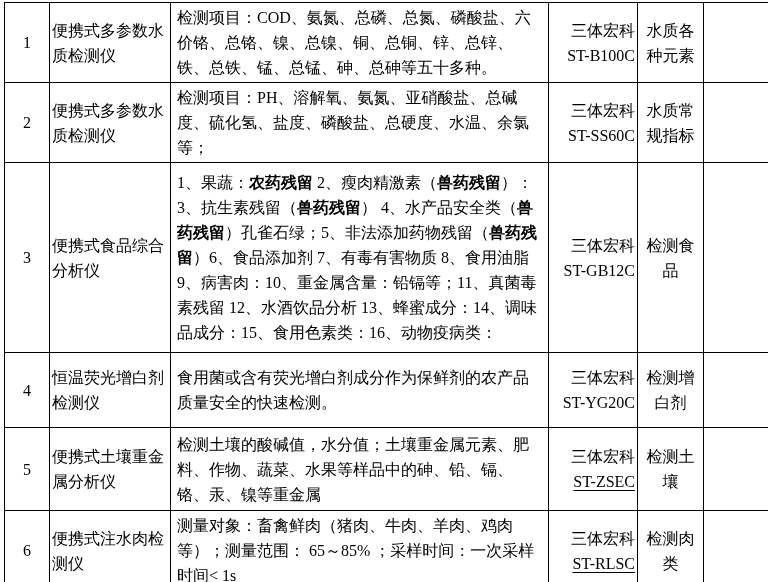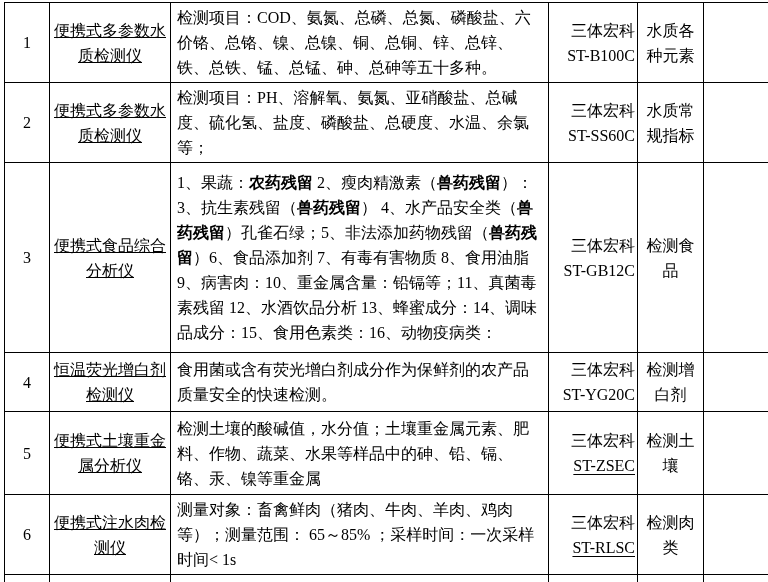--- a/index.html
+++ b/index.html
@@ -33,24 +33,24 @@
   
   tr:nth-child(1) { height: 74px; }
   tr:nth-child(2) { height: 67px; }
   tr:nth-child(3) { height: 190px; }
   tr:nth-child(4) { height: 57px; }
   tr:nth-child(5) { height: 83px; }
   tr:nth-child(6) { height: 55px; }
   tr:nth-child(7) { height: 60px; }
 
   td.cell-num      { text-align: center; }
-  td.cell-name     { text-align: center; padding: 0 2px; text-decoration: underline; }
+  td.cell-name     { padding: 0 2px; }
   td.cell-desc     { text-align: left; padding: 2px 6px; }
   td.cell-brand    { text-align: right; padding: 0 2px; }
-  td.cell-category { text-align: center; padding: 4px 3px; }
+  td.cell-category { text-align: center; padding: 12px 3px; }
   td.cell-extra    { }
 
   .seg-bold { font-weight: 700; margin-top: 40px; }
   .model-line { display: inline-block; }
   .squiggle {
     text-decoration-line: underline;
     text-decoration-style: wavy;
     text-decoration-color: #ff0000;
     text-decoration-thickness: 1px;
     text-underline-offset: 3px;

